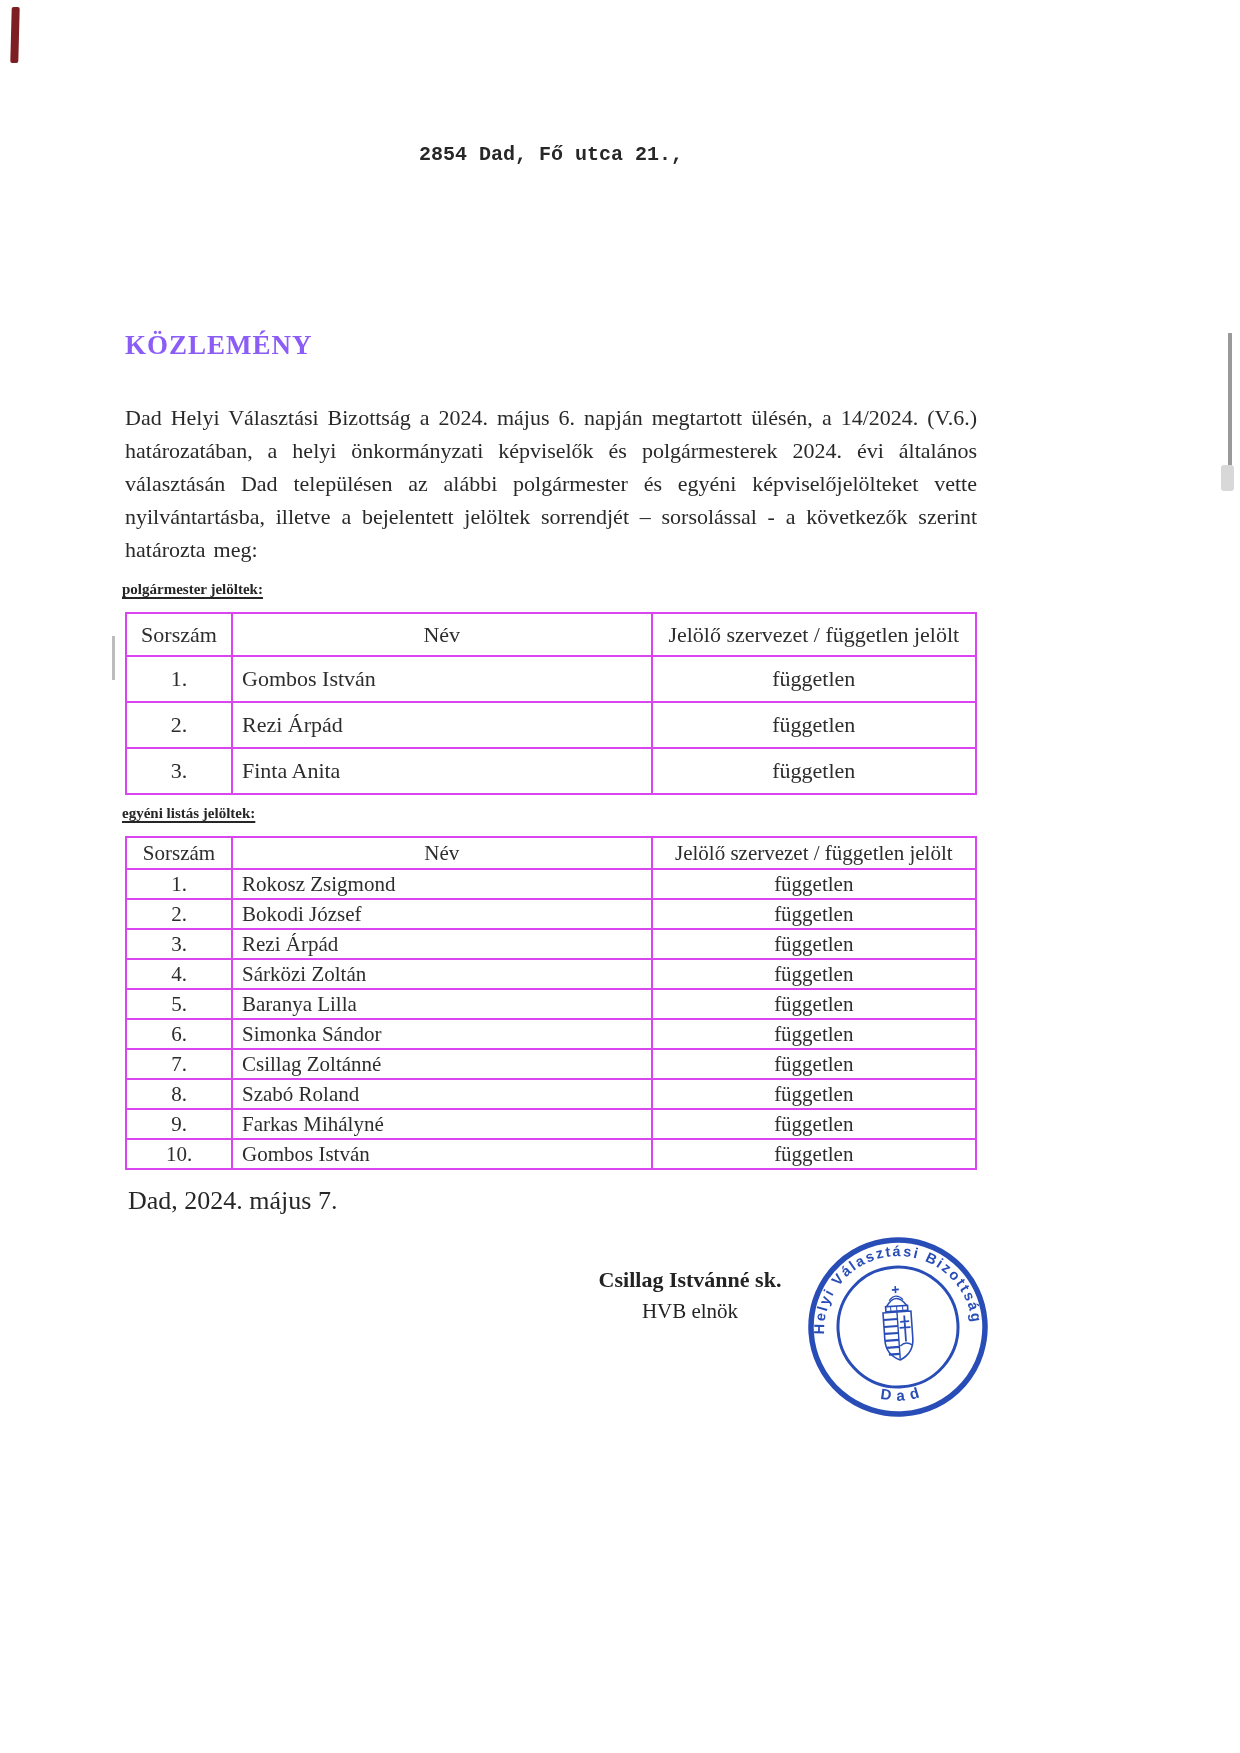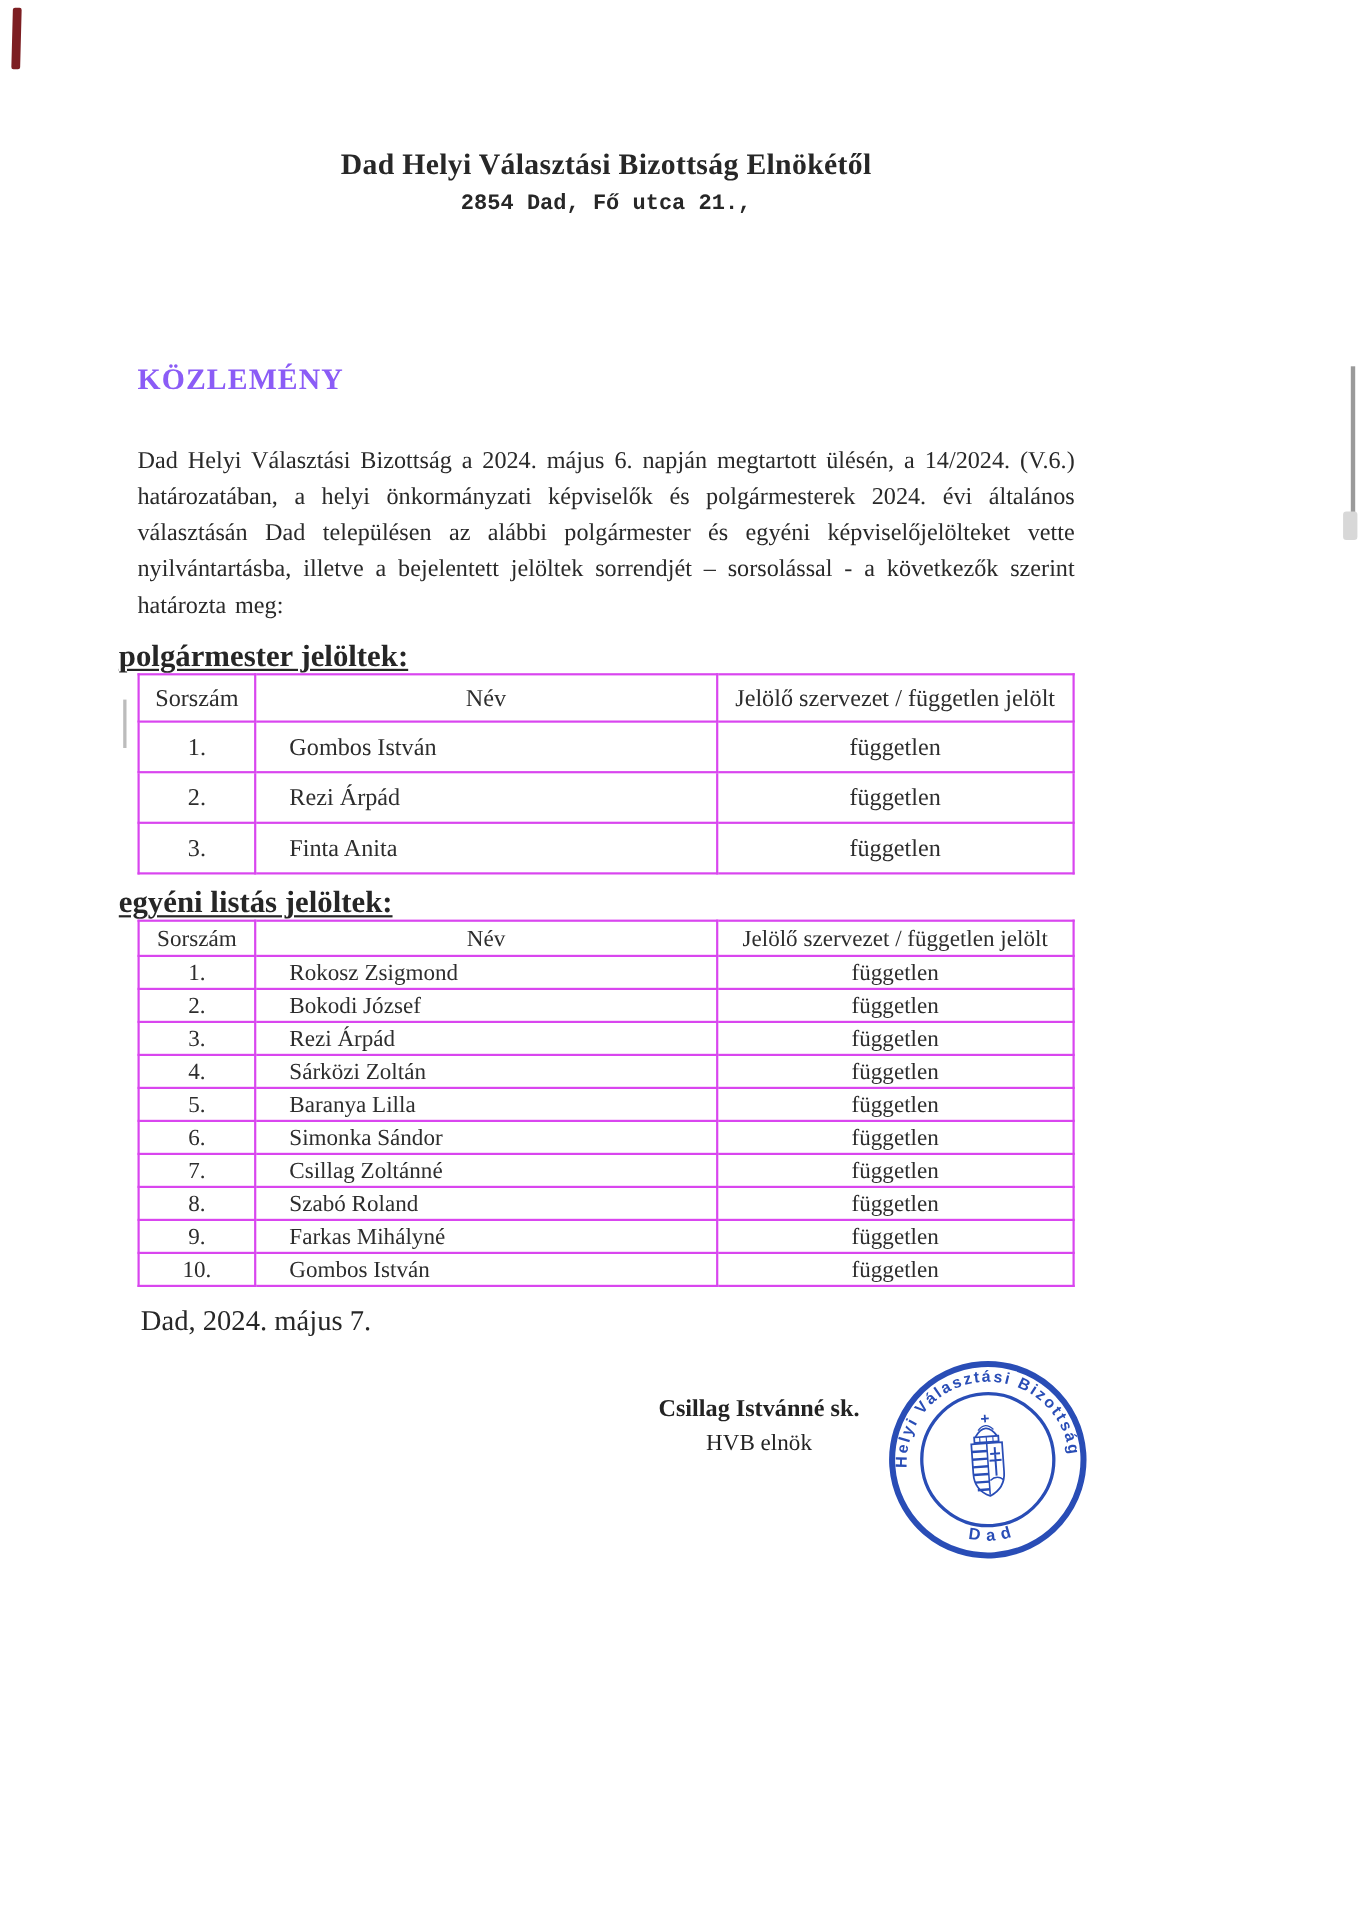--- a/index.html
+++ b/index.html
@@ -43,38 +43,38 @@
     font-size:27px;font-weight:bold;letter-spacing:1px;color:#8b5cf6;
   }
   
   .body-par{
     position:absolute;left:125px;top:401px;width:852px;
     font-size:22px;line-height:33px;text-align:justify;
     color:#292929;word-spacing:2.5px;margin:0;
   }
   
   .tbl-heading{
-    position:absolute;left:108px;width:852px;
-    font-size:28px;font-weight:bold;color:#262626;
+    position:absolute;left:122px;width:852px;
+    font-size:15px;font-weight:bold;color:#262626;
     text-decoration:underline;text-decoration-thickness:2px;text-underline-offset:3px;
   }
   .tbl-heading.h1{top:581px;}
   .tbl-heading.h2{top:805px;}
   
   table{
     position:absolute;left:125px;width:852px;
     border-collapse:collapse;color:#2d2d2d;
     table-layout:fixed;
   }
   table.t1{top:612px;font-size:22px;}
   table.t2{top:836px;font-size:21px;}
   th,td{border:2px solid #d946ef;font-weight:normal;overflow:hidden;white-space:nowrap;}
   th.col0,td.col0{width:12%;text-align:center;}
   th.col1{text-align:center;border-radius:15px;}
-  td.col1{width:50.3%;text-align:left;padding-left:30px;}
+  td.col1{width:50.3%;text-align:left;padding-left:9px;}
   th.col2,td.col2{width:37.7%;text-align:center;}
   table.t1 th{height:39px;}
   table.t1 td{height:42px;}
   table.t2 th{height:28px;}
   table.t2 td{height:26px;}
   
   .date-line{
     position:absolute;left:128px;top:1186px;
     font-size:26px;color:#272727;
   }
@@ -99,21 +99,20 @@
 <body>
 
 <div class="page">
 
   <div class="artifact-red"></div>
   <div class="artifact-gray-line"></div>
   <div class="artifact-gray-blob"></div>
   <div class="artifact-left-tick"></div>
 
   <div class="header">
-    <div class="h-title">Dad Helyi Választási Bizottság Elnökétől</div>
     <div class="h-addr">2854 Dad, Fő utca 21.,</div>
   </div>
 
   <div class="doc-title">KÖZLEMÉNY</div>
 
   <p class="body-par">Dad Helyi Választási Bizottság a 2024. május 6. napján megtartott ülésén, a 14/2024. (V.6.) határozatában, a helyi önkormányzati képviselők és polgármesterek 2024. évi általános választásán Dad településen az alábbi polgármester és egyéni képviselőjelölteket vette nyilvántartásba, illetve a bejelentett jelöltek sorrendjét – sorsolással - a következők szerint határozta meg:</p>
 
   <div class="tbl-heading h1">polgármester jelöltek:</div>
   <table class="t1">
       <thead>

